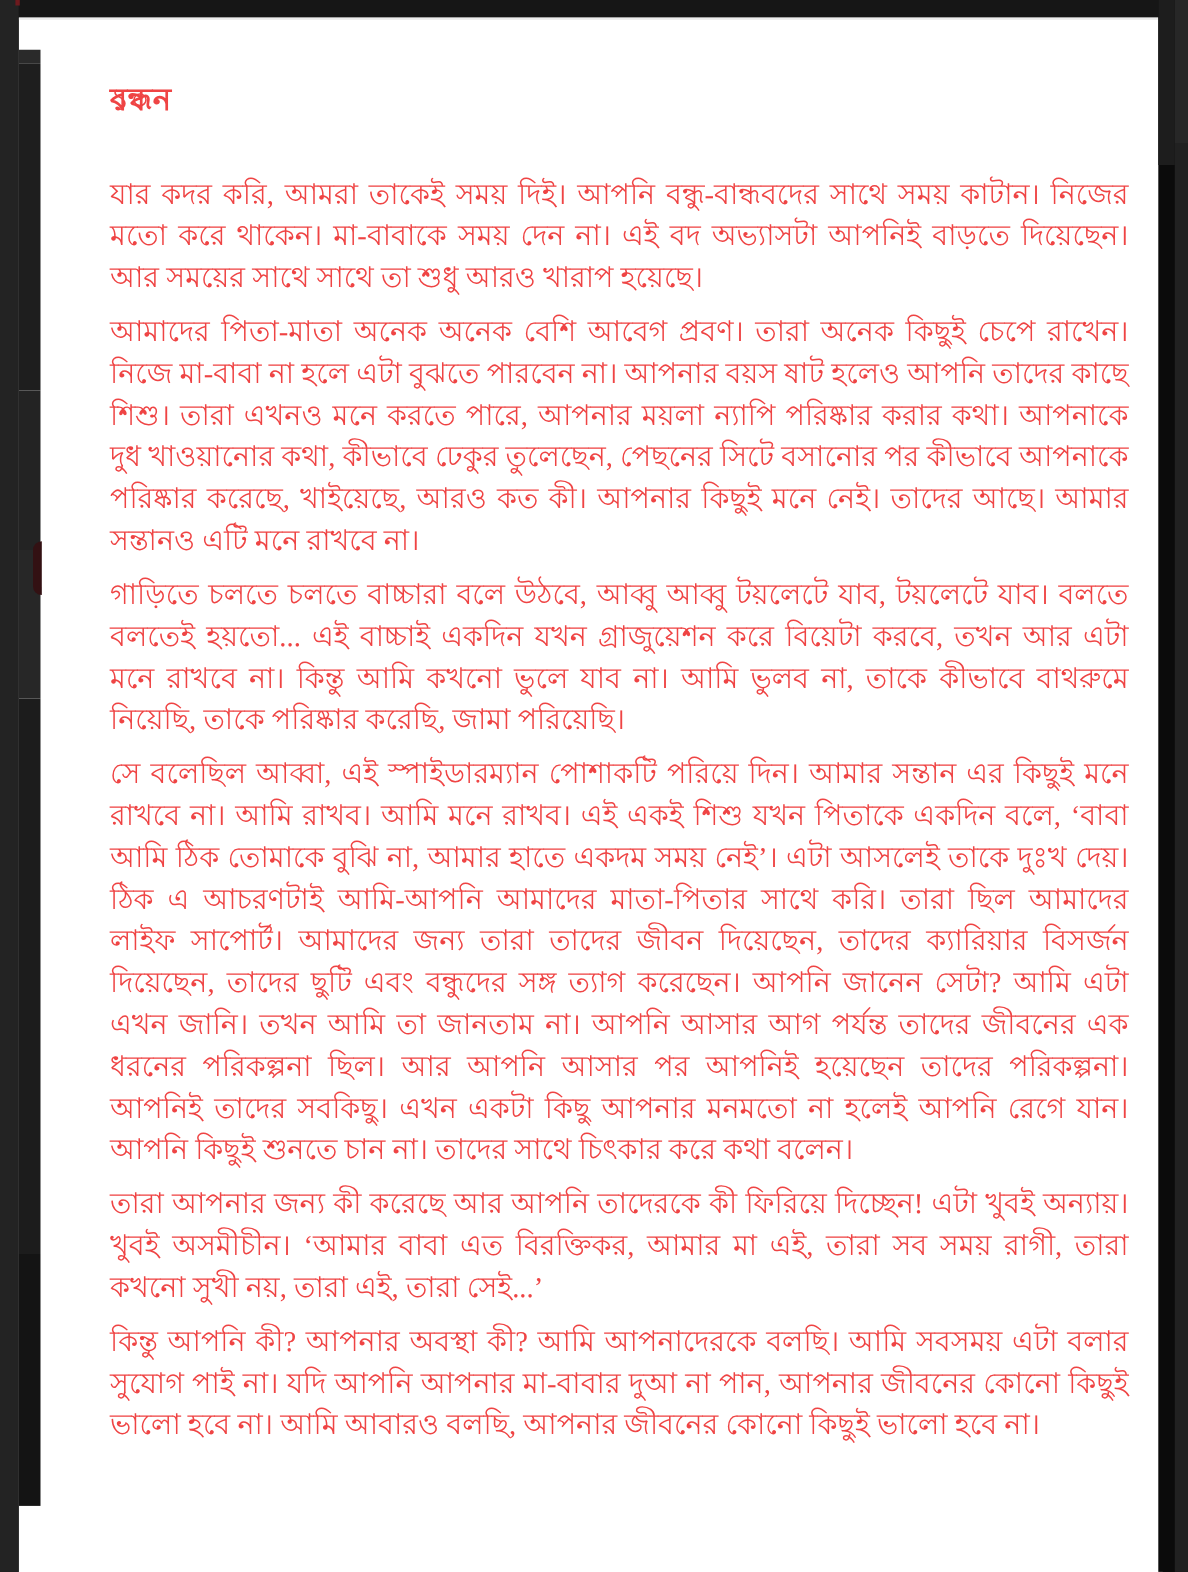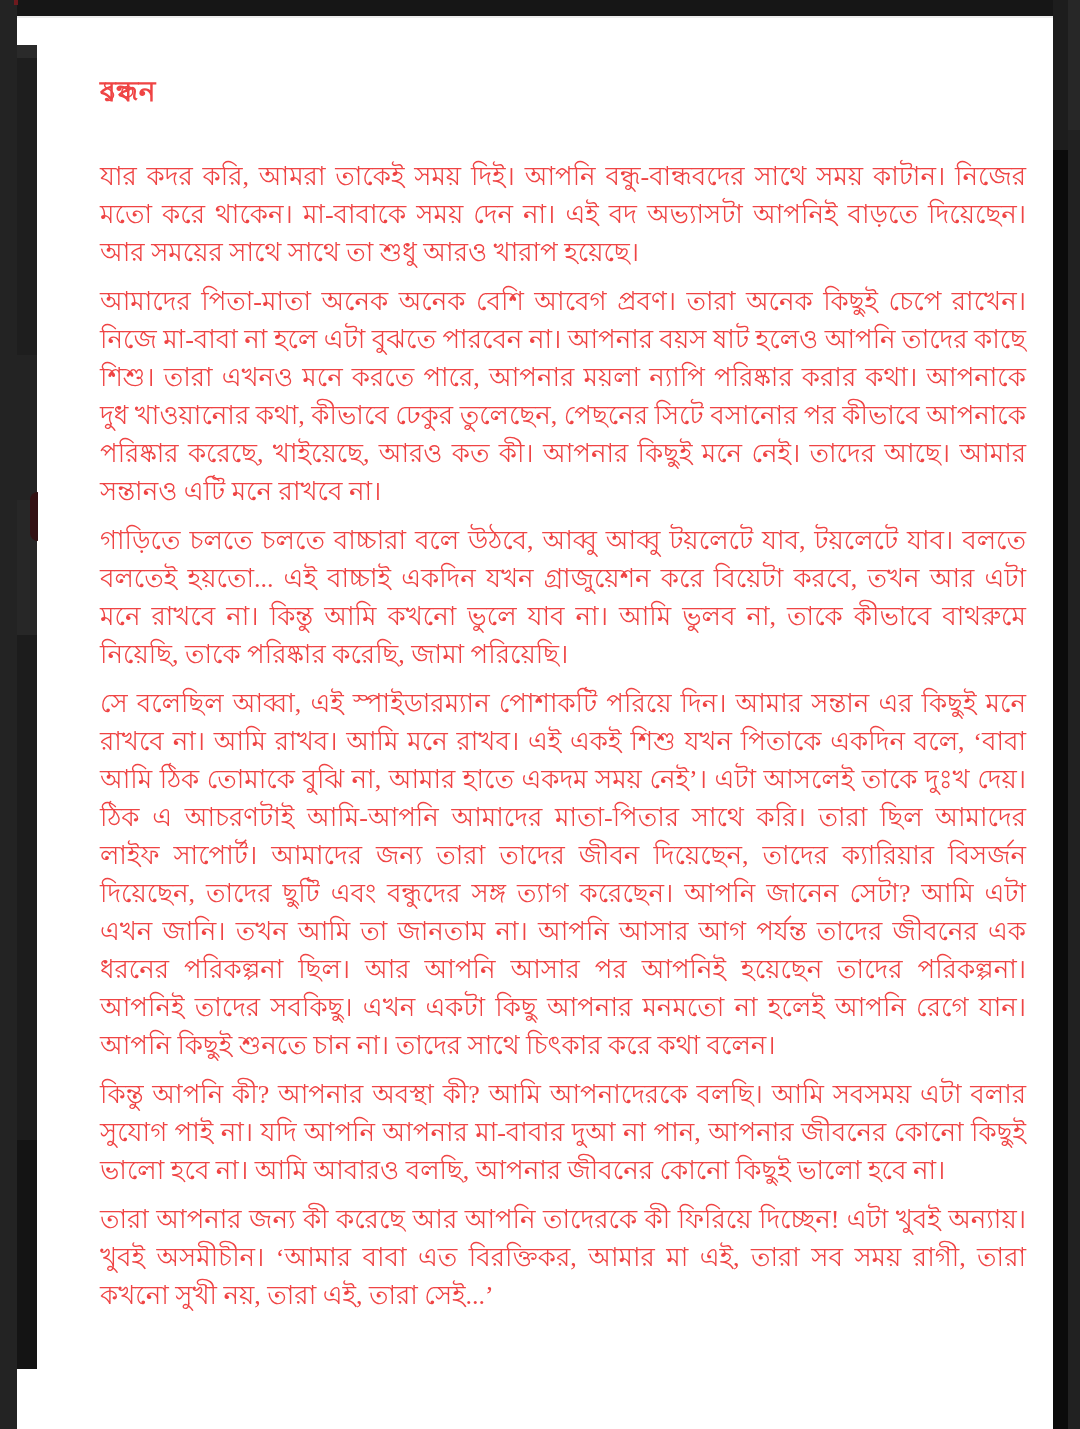--- a/index.html
+++ b/index.html
@@ -59,22 +59,22 @@
     <div class="page-inner">
       <div class="page-header">
         <span class="page-number">১০</span>
         <span class="page-title">বন্ধন</span>
       </div>
       <div class="page-body">
           <p>যার কদর করি, আমরা তাকেই সময় দিই। আপনি বন্ধু-বান্ধবদের সাথে সময় কাটান। নিজের মতো করে থাকেন। মা-বাবাকে সময় দেন না। এই বদ অভ্যাসটা আপনিই বাড়তে দিয়েছেন। আর সময়ের সাথে সাথে তা শুধু আরও খারাপ হয়েছে।</p>
           <p>আমাদের পিতা-মাতা অনেক অনেক বেশি আবেগ প্রবণ। তারা অনেক কিছুই চেপে রাখেন। নিজে মা-বাবা না হলে এটা বুঝতে পারবেন না। আপনার বয়স ষাট হলেও আপনি তাদের কাছে শিশু। তারা এখনও মনে করতে পারে, আপনার ময়লা ন্যাপি পরিষ্কার করার কথা। আপনাকে দুধ খাওয়ানোর কথা, কীভাবে ঢেকুর তুলেছেন, পেছনের সিটে বসানোর পর কীভাবে আপনাকে পরিষ্কার করেছে, খাইয়েছে, আরও কত কী। আপনার কিছুই মনে নেই। তাদের আছে। আমার সন্তানও এটি মনে রাখবে না।</p>
           <p>গাড়িতে চলতে চলতে বাচ্চারা বলে উঠবে, আব্বু আব্বু টয়লেটে যাব, টয়লেটে যাব। বলতে বলতেই হয়তো... এই বাচ্চাই একদিন যখন গ্রাজুয়েশন করে বিয়েটা করবে, তখন আর এটা মনে রাখবে না। কিন্তু আমি কখনো ভুলে যাব না। আমি ভুলব না, তাকে কীভাবে বাথরুমে নিয়েছি, তাকে পরিষ্কার করেছি, জামা পরিয়েছি।</p>
           <p>সে বলেছিল আব্বা, এই স্পাইডারম্যান পোশাকটি পরিয়ে দিন। আমার সন্তান এর কিছুই মনে রাখবে না। আমি রাখব। আমি মনে রাখব। এই একই শিশু যখন পিতাকে একদিন বলে, ‘বাবা আমি ঠিক তোমাকে বুঝি না, আমার হাতে একদম সময় নেই’। এটা আসলেই তাকে দুঃখ দেয়। ঠিক এ আচরণটাই আমি-আপনি আমাদের মাতা-পিতার সাথে করি। তারা ছিল আমাদের লাইফ সাপোর্ট। আমাদের জন্য তারা তাদের জীবন দিয়েছেন, তাদের ক্যারিয়ার বিসর্জন দিয়েছেন, তাদের ছুটি এবং বন্ধুদের সঙ্গ ত্যাগ করেছেন। আপনি জানেন সেটা? আমি এটা এখন জানি। তখন আমি তা জানতাম না। আপনি আসার আগ পর্যন্ত তাদের জীবনের এক ধরনের পরিকল্পনা ছিল। আর আপনি আসার পর আপনিই হয়েছেন তাদের পরিকল্পনা। আপনিই তাদের সবকিছু। এখন একটা কিছু আপনার মনমতো না হলেই আপনি রেগে যান। আপনি কিছুই শুনতে চান না। তাদের সাথে চিৎকার করে কথা বলেন।</p>
+          <p>তারা আপনার জন্য কী করেছে আর আপনি তাদেরকে কী ফিরিয়ে দিচ্ছেন! এটা খুবই অন্যায়। খুবই অসমীচীন। ‘আমার বাবা এত বিরক্তিকর, আমার মা এই, তারা সব সময় রাগী, তারা কখনো সুখী নয়, তারা এই, তারা সেই...’</p>
           <p>কিন্তু আপনি কী? আপনার অবস্থা কী? আমি আপনাদেরকে বলছি। আমি সবসময় এটা বলার সুযোগ পাই না। যদি আপনি আপনার মা-বাবার দুআ না পান, আপনার জীবনের কোনো কিছুই ভালো হবে না। আমি আবারও বলছি, আপনার জীবনের কোনো কিছুই ভালো হবে না।</p>
-          <p>তারা আপনার জন্য কী করেছে আর আপনি তাদেরকে কী ফিরিয়ে দিচ্ছেন! এটা খুবই অন্যায়। খুবই অসমীচীন। ‘আমার বাবা এত বিরক্তিকর, আমার মা এই, তারা সব সময় রাগী, তারা কখনো সুখী নয়, তারা এই, তারা সেই...’</p>
         </div>
     </div>
     <div class="page-footer-strip"></div>
   </div>
 
   <div class="rail-left"></div>
   <div class="rail-left-panel">
     <div class="seg1"></div>
     <div class="seg2"></div>
     <div class="seg3"></div>

